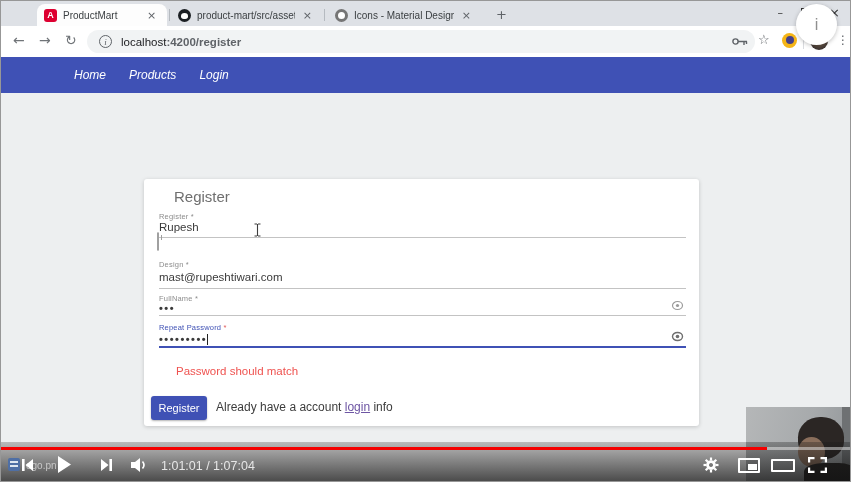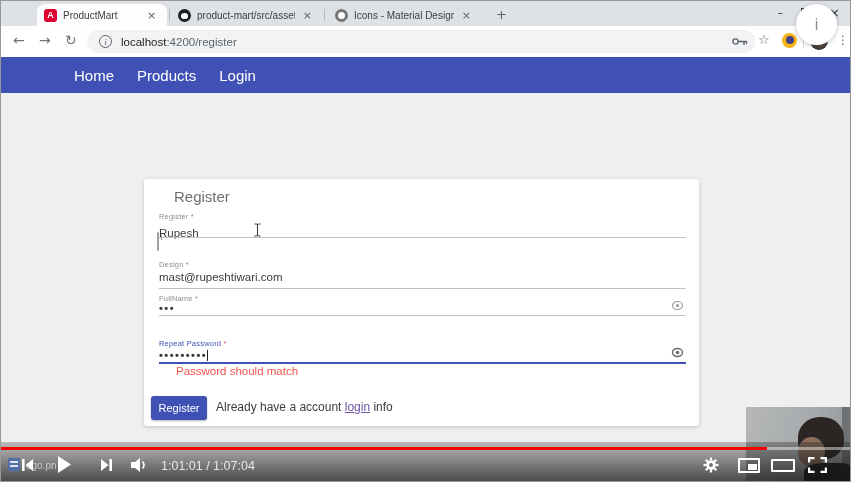--- a/index.html
+++ b/index.html
@@ -33,38 +33,38 @@
   
   .toolbar { position:absolute; left:0; top:25px; width:100%; height:31px; background:#fff; }
   .navbtn { position:absolute; top:6px; font-size:14px; color:#707478; }
   .omnibox { position:absolute; left:86px; top:4px; width:668px; height:23px; background:#f1f3f4;
              border-radius:12px; display:flex; align-items:center; padding:0 12px; }
   .url-info { width:13px; height:13px; border:1px solid #5f6368; border-radius:50%;
               font-size:9px; color:#5f6368; display:flex; align-items:center; justify-content:center;
               font-style:italic; font-family:"Liberation Serif", serif; }
   .url-text { margin-left:9px; font-size:11.5px; }
   .url-host { color:#202124; }
-  .url-path { color:#5f6368; }
+  .url-path { color:#5f6368;font-weight:bold; }
   .tb-icon { position:absolute; top:8px; color:#5f6368; }
   .ext-icon { position:absolute; left:781px; top:7px; width:15px; height:15px; border-radius:50%;
               background:#f5b517; overflow:hidden; }
   .ext-icon::after { content:""; position:absolute; left:4px; top:3px; width:8px; height:8px;
               background:#45408a; border-radius:50%; }
   .tb-sep { position:absolute; left:802px; top:7px; width:1px; height:16px; background:#dadce0; }
   .avatar { position:absolute; left:809px; top:6px; width:18px; height:18px; border-radius:50%;
             background:radial-gradient(circle at 50% 35%, #7a6552 30%, #3c3330 75%); }
   .annot-circle { position:absolute; left:795px; top:3px; width:41px; height:41px; background:#fff;
             border-radius:50%; z-index:6; box-shadow:0 1px 4px rgba(0,0,0,.25);
             display:flex; align-items:center; justify-content:center;
             color:#8f8f8f; font-size:16px; }
 
   
   .navbar { position:absolute; left:0; top:56px; width:100%; height:36px; background:#3f51b5;
             display:flex; align-items:center; gap:23px; padding-left:73px; }
-  .nav-link { color:#fff; font-size:15px; }
+  .nav-link { color:#fff; font-size:12px;font-style:italic; }
 
   
   .page { position:absolute; left:0; top:92px; width:100%; height:349px; background:#edeff0; }
   .card { position:absolute; left:143px; top:86px; width:555px; height:247px; background:#fff;
           border-radius:3px; box-shadow:0 1px 4px rgba(0,0,0,.18); }
   .card-title { position:absolute; left:30px; top:9px; font-size:15px; color:#6f6f6f; }
   .field { position:absolute; left:15px; width:527px; }
   .f-label { font-size:7.5px; color:#8d8d8d; letter-spacing:.2px; }
   .f-label.focused { color:#3f51b5; }
   .f-label .req-red { color:#e05a5a; }
@@ -170,42 +170,42 @@
     <span class="nav-link">Products</span>
     <span class="nav-link">Login</span>
   </div>
 
   <div class="page">
     <div class="card">
       <div class="card-title">Register</div>
 
       <div class="field" style="top:33px">
         <div class="f-label"><span>Register</span> <span>*</span></div>
-        <div class="f-value" style="top:15px">Rupesh</div>
+        <div class="f-value" style="top:9px">Rupesh</div>
         <div class="f-line" style="top:25px"></div>
         <span class="f-icon badge-icon" style="top:12px"></span>
       </div>
 
       <div class="field" style="top:81px">
         <div class="f-label"><span>Design</span> <span>*</span></div>
         <div class="f-value" style="top:11px">mast@rupeshtiwari.com</div>
         <div class="f-line" style="top:28px"></div>
       </div>
 
       <div class="field" style="top:115px">
         <div class="f-label"><span>FullName</span> <span>*</span></div>
         <div class="f-value f-dots" style="top:8px">•••</div>
         <div class="f-line" style="top:21px"></div>
         <svg class="f-icon" style="top:6px" width="13" height="11" viewBox="0 0 13 11">
           <ellipse cx="6.5" cy="5.5" rx="5" ry="4" fill="none" stroke="#9a9a9a" stroke-width="1.2"></ellipse>
           <circle cx="6.5" cy="5.5" r="1.6" fill="#9a9a9a"></circle>
         </svg>
       </div>
 
-      <div class="field" style="top:160px">
+      <div class="field" style="top:144px">
         <div class="f-label focused"><span>Repeat Password</span> <span class="req-red">*</span></div>
         <div class="f-value f-dots" style="top:10px"><span>•••••••••</span><span class="caret"></span></div>
         <div class="f-line focused" style="top:23px"></div>
         <svg class="f-icon" style="top:8px" width="13" height="11" viewBox="0 0 13 11">
           <ellipse cx="6.5" cy="5.5" rx="5" ry="4" fill="none" stroke="#6e6e6e" stroke-width="1.4"></ellipse>
           <circle cx="6.5" cy="5.5" r="1.8" fill="#6e6e6e"></circle>
         </svg>
       </div>
 
       <svg class="ibeam" width="9" height="14" viewBox="0 0 9 14">

